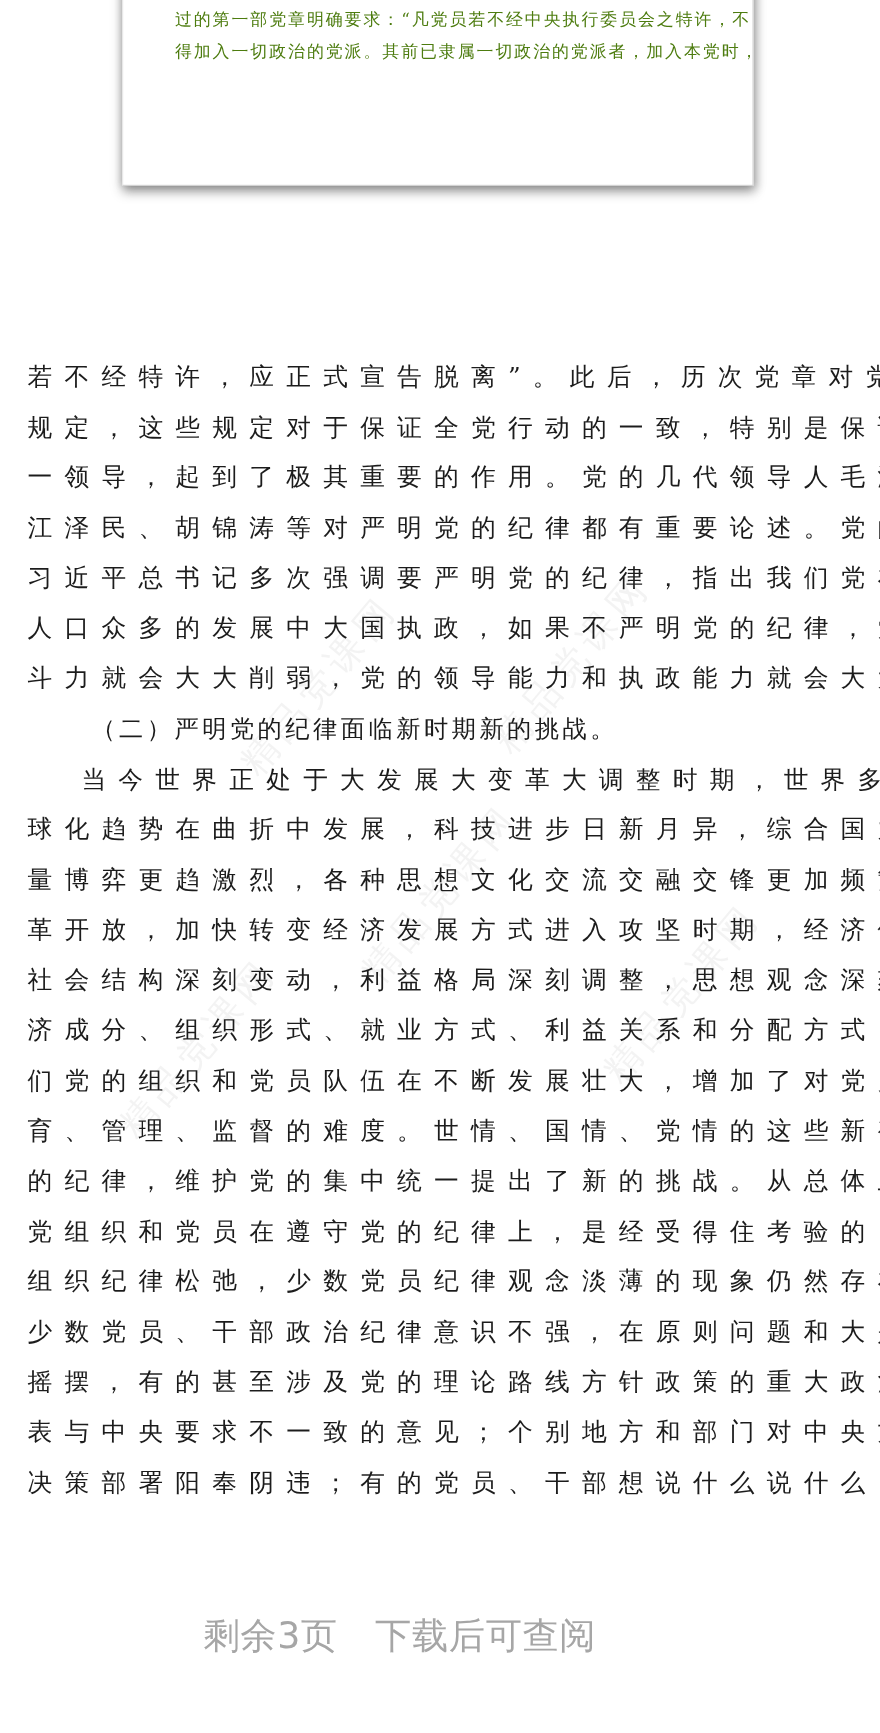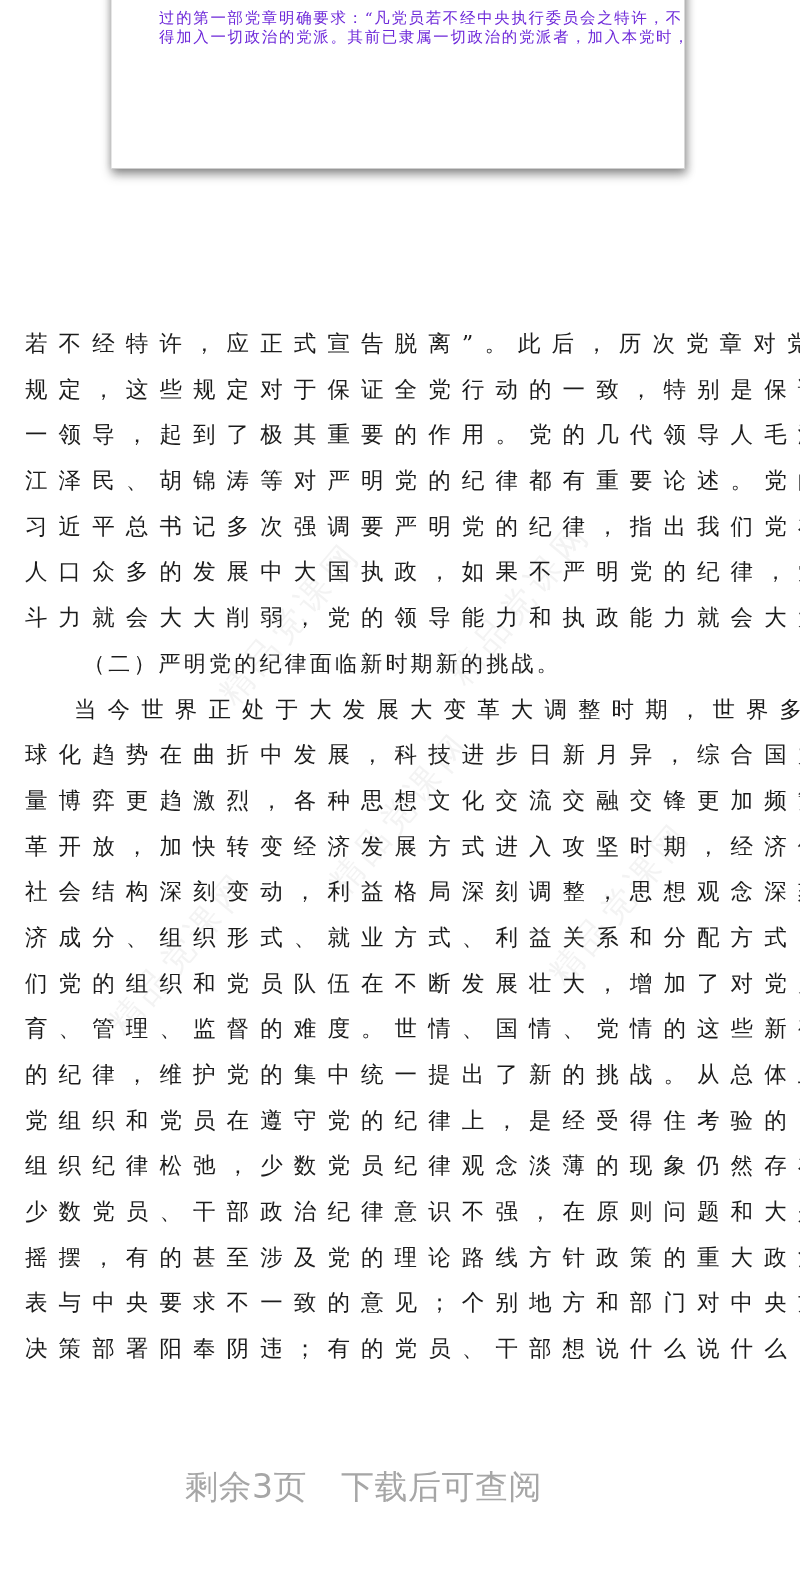--- a/index.html
+++ b/index.html
@@ -26,21 +26,21 @@
       border-right: 1px solid #d8d8d8;
       border-bottom: 1px solid #cfcfcf;
       border-left: 1px solid #e6e6e6;
     }
     .page-card .line {
       position: absolute;
       left: 47px;
       font-size: 15.4px;
       letter-spacing: 1.75px;
       white-space: nowrap;
-      color: #6d28d9;
+      color: #4d7c0f;
     }
     .body-text {
       position: absolute;
       left: 25px;
       top: 321px;
       width: 760px;
     }
     .body-text .line {
       height: 45.7px;
       line-height: 45.7px;
@@ -82,21 +82,21 @@
     }
     .footer span + span {
       margin-left: 34px;
     }
   </style>
 </head>
 <body>
 
 <div class="page-card">
   <div class="line" style="top:28px;">过的第一部党章明确要求：“凡党员若不经中央执行委员会之特许，不</div>
-  <div class="line" style="top:47px;">得加入一切政治的党派。其前已隶属一切政治的党派者，加入本党时，</div>
+  <div class="line" style="top:57px;">得加入一切政治的党派。其前已隶属一切政治的党派者，加入本党时，</div>
 </div>
 
 <div class="watermark" style="left:190px; top:600px;">精品党课网</div>
 <div class="watermark" style="left:420px; top:580px;">精品党课网</div>
 <div class="watermark" style="left:300px; top:790px;">精品党课网</div>
 <div class="watermark" style="left:80px; top:930px;">精品党课网</div>
 <div class="watermark" style="left:520px; top:880px;">精品党课网</div>
 
 <div class="body-text">
   <div class="line">若不经特许，应正式宣告脱离”。此后，历次党章对党的纪律都有严格</div>

